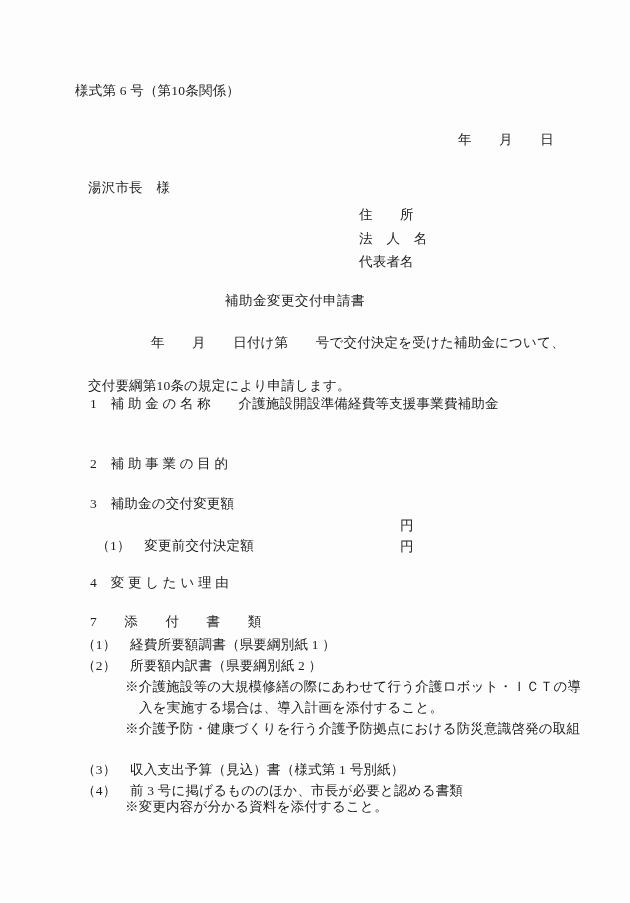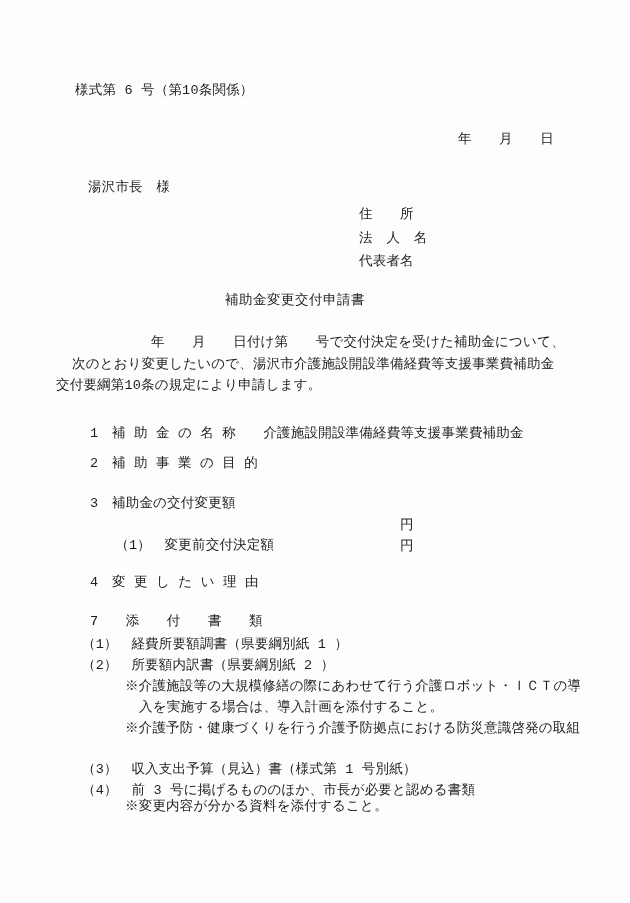--- a/index.html
+++ b/index.html
@@ -5,21 +5,21 @@
   html, body {
     margin: 0;
     padding: 0;
     background: #ffffff;
   }
   .page {
     position: relative;
     width: 630px;
     height: 903px;
     background: #fdfdfd;
-    font-family: Liberation Mono, monospace;
+    font-family: Liberation Serif, serif;
     font-size: 13.5px;
     line-height: 1.45;
     color: #1d1d1d;
     overflow: hidden;
   }
   .ln {
     position: absolute;
     white-space: pre;
     letter-spacing: 0.2px;
   }
@@ -45,24 +45,23 @@
 
   <div class="ln" style="left:88px; top:178px">湯沢市長　様</div>
 
   <div class="ln" style="left:359px; top:205px">住　　所</div>
   <div class="ln" style="left:359px; top:229px">法　人　名</div>
   <div class="ln" style="left:359px; top:252px">代表者名</div>
 
   <div class="ln title" style="top:291px">補助金変更交付申請書</div>
 
   <div class="ln" style="left:151px; top:333px">年　　月　　日付け第　　号で交付決定を受けた補助金について、</div>
-  <div class="ln" style="left:72px; top:355px">次のとおり変更したいので、湯沢市介護施設開設準備経費等支援事業費補助金</div>
-  <div class="ln" style="left:56px; top:376px">交付要綱第10条の規定により申請します。</div>
+  <div class="ln" style="left:88px; top:376px">交付要綱第10条の規定により申請します。</div>
 
-  <div class="ln" style="left:90px; top:424px">1　補 助 金 の 名 称　　介護施設開設準備経費等支援事業費補助金</div>
+  <div class="ln" style="left:90px; top:394px">1　補 助 金 の 名 称　　介護施設開設準備経費等支援事業費補助金</div>
 
   <div class="ln" style="left:90px; top:454px">2　補 助 事 業 の 目 的</div>
 
   <div class="ln" style="left:90px; top:494px">3　補助金の交付変更額</div>
 
   <div class="ln" style="left:82px; top:516px">
     <span>（1）　変更前交付決定額</span>
     <span class="yen" style="left:318px">円</span>
   </div>
 

